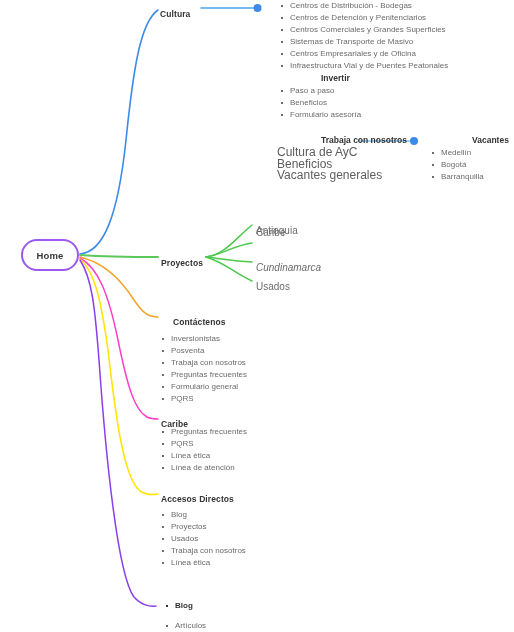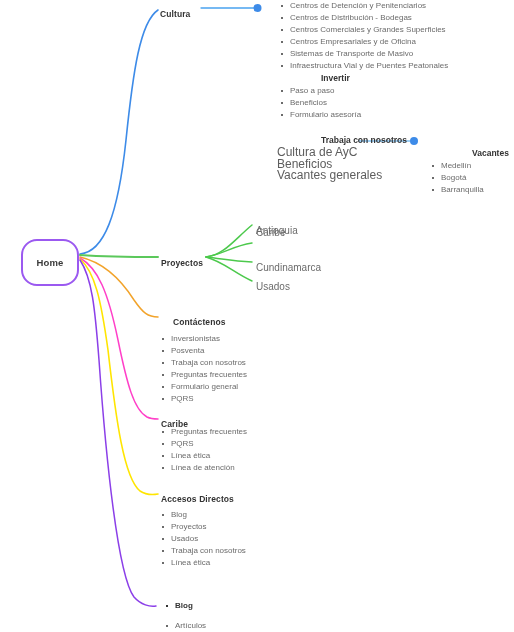--- a/index.html
+++ b/index.html
@@ -26,21 +26,21 @@
     pointer-events: none;
   }
   .node {
     position: absolute;
   }
   
   #root-node {
     left: 21px;
     top: 239px;
     width: 58px;
-    height: 47px;
+    height: 32px;
     border: 2px solid #9B59F0;
     border-radius: 16px;
     background: #ffffff;
     box-sizing: border-box;
     display: flex;
     align-items: center;
     justify-content: center;
   }
   #root-node .root-label {
     font-size: 9.5px;
@@ -141,64 +141,64 @@
   <div class="node" id="root-node">
     <span class="root-label">Home</span>
   </div>
 
   <div class="node" style="left:160px; top:3px;">
     <span class="branch-title">Cultura</span>
   </div>
 
   <div class="node" style="left:281px; top:0px;">
     <ul class="bullets wide">
+      <li>Centros de Distribución - Bodegas</li>
       <li>Centros de Detención y Penitenciarios</li>
-      <li>Centros de Distribución - Bodegas</li>
       <li>Centros Comerciales y Grandes Superficies</li>
+      <li>Sistemas de Transporte de Masivo</li>
       <li>Centros Empresariales y de Oficina</li>
-      <li>Sistemas de Transporte de Masivo</li>
       <li>Infraestructura Vial y de Puentes Peatonales</li>
     </ul>
   </div>
 
   <div class="node" style="left:277px; top:73px;">
     <div class="sect-title">Invertir</div>
     <ul class="bullets wide" style="margin-left:4px;">
       <li>Paso a paso</li>
       <li>Beneficios</li>
       <li>Formulario asesoría</li>
     </ul>
   </div>
 
   <div class="node" style="left:277px; top:135px;">
     <div class="sect-title">Trabaja con nosotros</div>
     <div class="stack-line">Cultura de AyC</div>
     <div class="stack-line">Beneficios</div>
     <div class="stack-line">Vacantes generales</div>
   </div>
 
-  <div class="node" style="left:428px; top:148px;">
+  <div class="node" style="left:428px; top:135px;">
     <div class="sect-title">Vacantes</div>
     <ul class="bullets wide" style="margin-left:4px;">
       <li>Medellín</li>
       <li>Bogotá</li>
       <li>Barranquilla</li>
     </ul>
   </div>
 
   <div class="node" style="left:161px; top:252px;">
     <span class="branch-title">Proyectos</span>
   </div>
   <div class="node" style="left:256px; top:220px;">
     <span class="leaf-label">Antioquia</span>
   </div>
   <div class="node" style="left:256px; top:222px;">
     <span class="leaf-label">Caribe</span>
   </div>
-  <div class="node" style="left:256px; top:257px;">
+  <div class="node" style="left:256px; top:257px;font-style:italic;">
     <span class="leaf-label">Cundinamarca</span>
   </div>
   <div class="node" style="left:256px; top:276px;">
     <span class="leaf-label">Usados</span>
   </div>
 
   <div class="node" style="left:161px; top:311px;margin-left:12px;">
     <span class="branch-title">Contáctenos</span>
   </div>
   <div class="node" style="left:162px; top:333px;">

